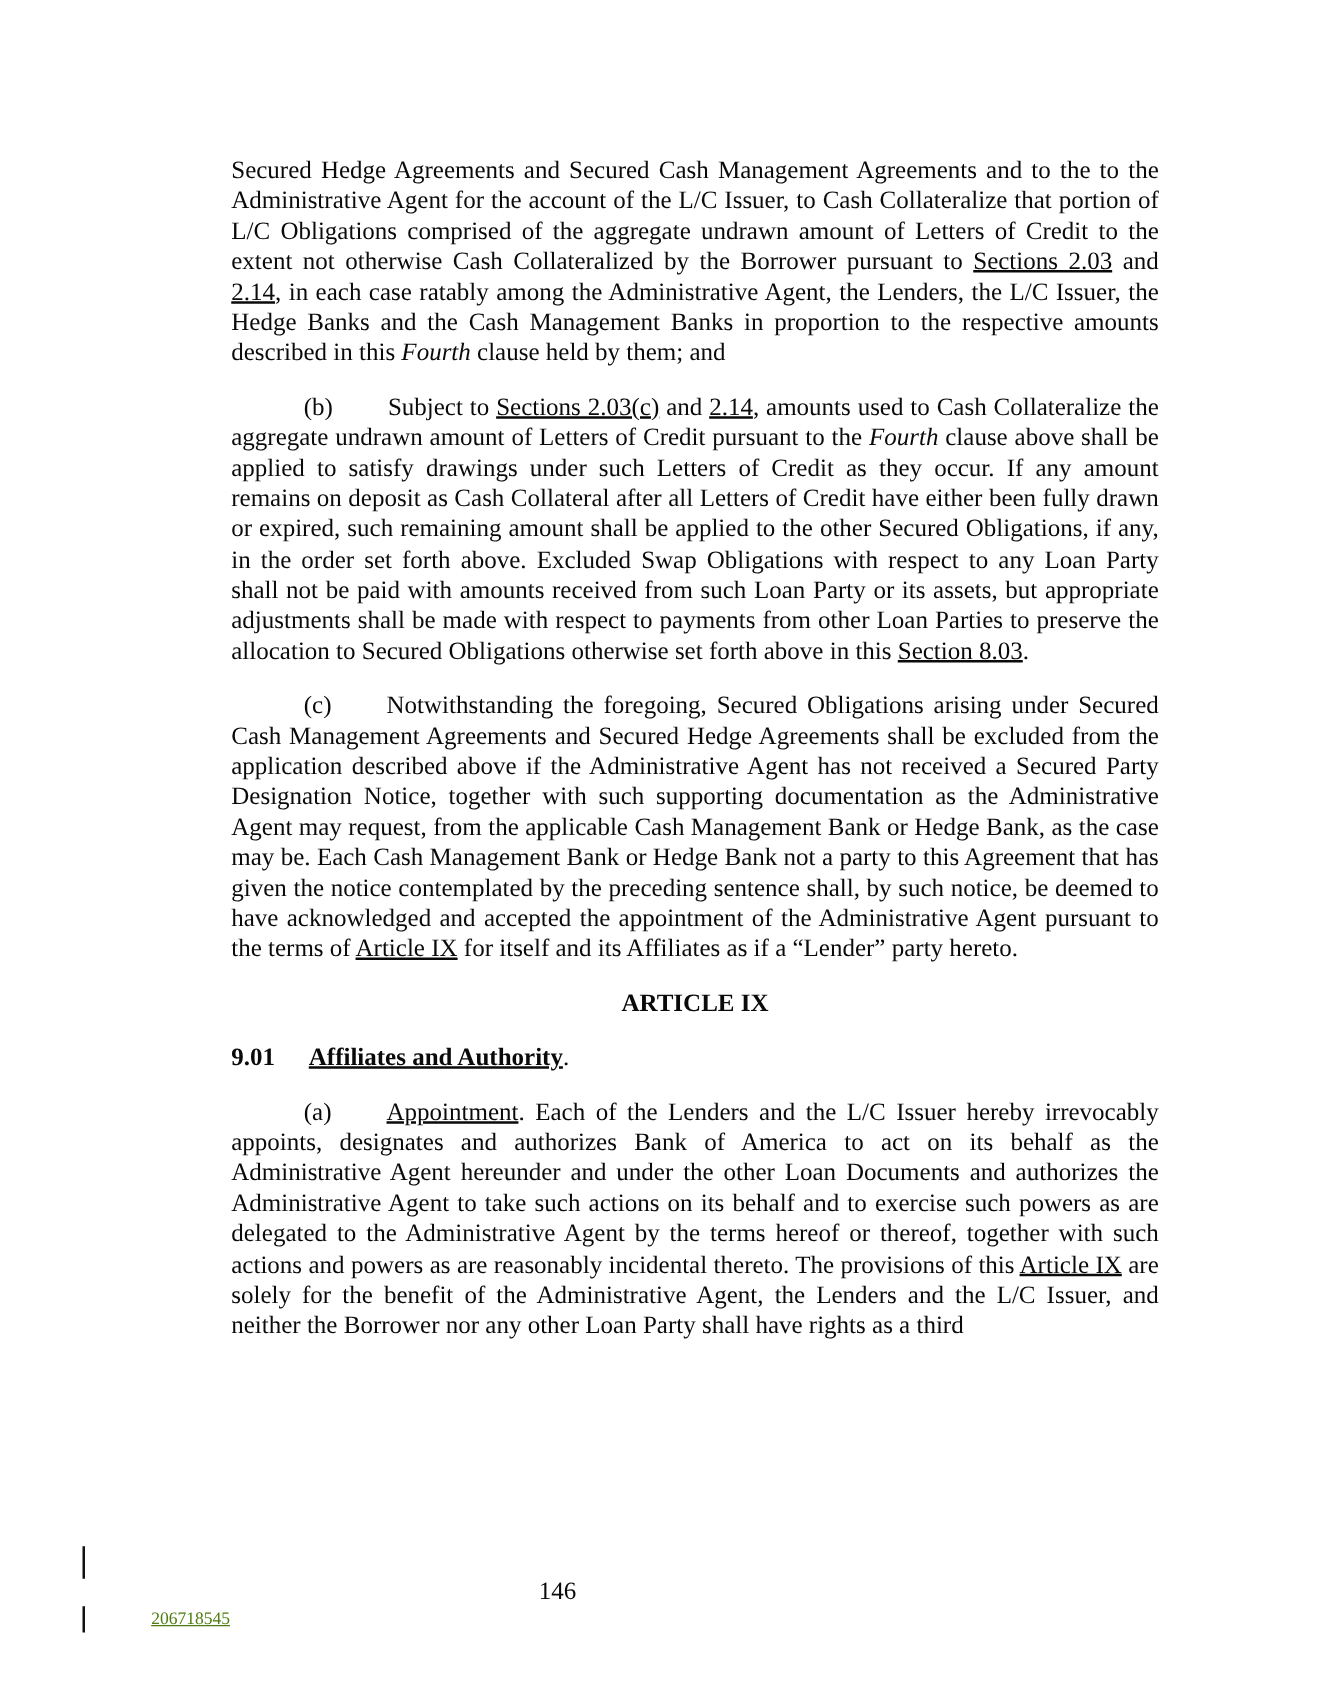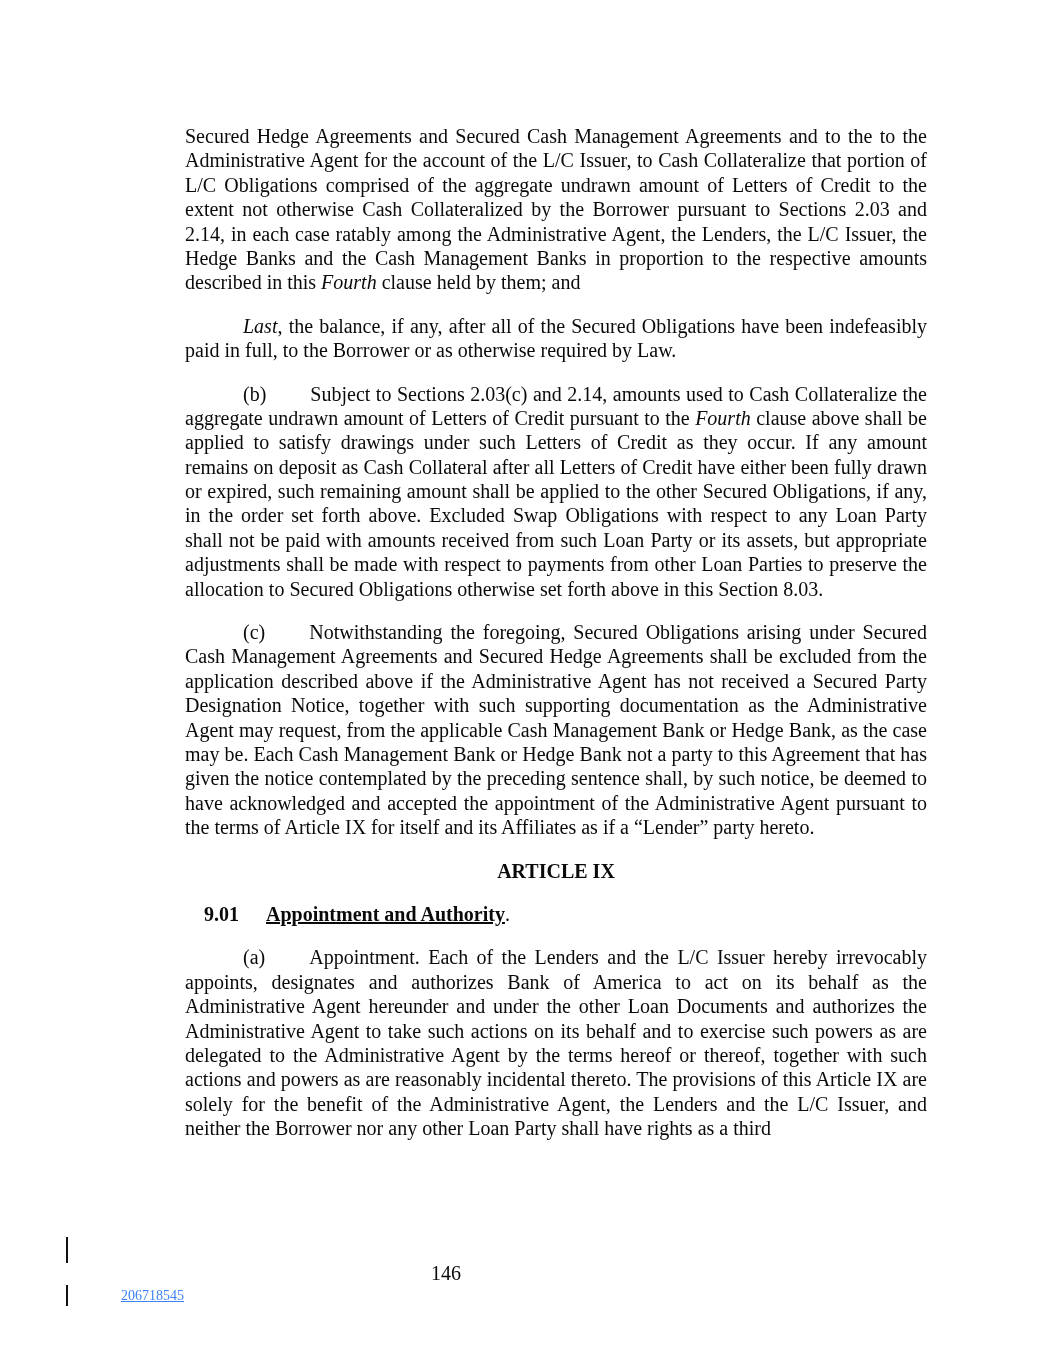--- a/index.html
+++ b/index.html
@@ -30,23 +30,23 @@
   p.indent { text-indent: 58px; }
   h2.center-heading {
     margin: 0 0 19px 0;
     font-size: 20px;
     line-height: 1.22;
     font-weight: bold;
     text-align: center;
   }
   h2.center-heading.underline span { text-decoration: underline; }
   
-  .u  { }
+  .u  { text-decoration: underline; }
   .iu { font-style: italic; }
-  .b  { font-weight: bold; margin-left: 19px; }
+  .b  { font-weight: bold; }
   .bu { font-weight: bold; text-decoration: underline; }
   .tab  { display: inline-block; width: 44px; }
   .tab2 { display: inline-block; width: 27px; }
   
   .revision-bar {
     position: absolute;
     width: 2px;
     background: #111111;
   }
   .revision-bar.bar-1 { left: 66px; top: 1237px; height: 26px; }
@@ -69,32 +69,31 @@
     text-decoration: underline;
     cursor: pointer;
   }
 </style>
 </head>
 <body style="background: rgb(255, 255, 255); color: rgb(10, 10, 10);">
 
 <div class="text-block">
   <p><span>Secured Hedge Agreements and Secured Cash Management Agreements and to the to the Administrative Agent for the account of the L/C Issuer, to Cash Collateralize that portion of L/C Obligations comprised of the aggregate undrawn amount of Letters of Credit to the extent not otherwise Cash Collateralized by the Borrower pursuant to </span><span class="u">Sections 2.03</span><span> and </span><span class="u">2.14</span><span>, in each case ratably among the Administrative Agent, the Lenders, the L/C Issuer, the Hedge Banks and the Cash Management Banks in proportion to the respective amounts described in this </span><span class="iu">Fourth</span><span> clause held by them; and</span></p>
 
-  <p class="indent"><span class="iu">Last</span><span>, the balance, if any, after all of the Secured Obligations have been indefeasibly paid in full, to the Borrower or as otherwise required by Law.</span></p>
 
   <p class="indent"><span>(b)</span><span class="tab"></span><span>Subject to </span><span class="u">Sections 2.03(c)</span><span> and </span><span class="u">2.14</span><span>, amounts used to Cash Collateralize the aggregate undrawn amount of Letters of Credit pursuant to the </span><span class="iu">Fourth</span><span> clause above shall be applied to satisfy drawings under such Letters of Credit as they occur. If any amount remains on deposit as Cash Collateral after all Letters of Credit have either been fully drawn or expired, such remaining amount shall be applied to the other Secured Obligations, if any, in the order set forth above. Excluded Swap Obligations with respect to any Loan Party shall not be paid with amounts received from such Loan Party or its assets, but appropriate adjustments shall be made with respect to payments from other Loan Parties to preserve the allocation to Secured Obligations otherwise set forth above in this </span><span class="u">Section 8.03</span><span>.</span></p>
 
   <p class="indent"><span>(c)</span><span class="tab"></span><span>Notwithstanding the foregoing, Secured Obligations arising under Secured Cash Management Agreements and Secured Hedge Agreements shall be excluded from the application described above if the Administrative Agent has not received a Secured Party Designation Notice, together with such supporting documentation as the Administrative Agent may request, from the applicable Cash Management Bank or Hedge Bank, as the case may be. Each Cash Management Bank or Hedge Bank not a party to this Agreement that has given the notice contemplated by the preceding sentence shall, by such notice, be deemed to have acknowledged and accepted the appointment of the Administrative Agent pursuant to the terms of </span><span class="u">Article IX</span><span> for itself and its Affiliates as if a “Lender” party hereto.</span></p>
 
   <h2 class="center-heading">ARTICLE IX</h2>
 
 
-  <p><span class="b">9.01</span><span class="tab2"></span><span class="bu">Appointment and Authority</span><span>.</span></p>
+  <p><span class="b">9.01</span><span class="tab2"></span><span class="bu">Affiliates and Authority</span><span>.</span></p>
 
   <p class="indent"><span>(a)</span><span class="tab"></span><span class="u">Appointment</span><span>. Each of the Lenders and the L/C Issuer hereby irrevocably appoints, designates and authorizes Bank of America to act on its behalf as the Administrative Agent hereunder and under the other Loan Documents and authorizes the Administrative Agent to take such actions on its behalf and to exercise such powers as are delegated to the Administrative Agent by the terms hereof or thereof, together with such actions and powers as are reasonably incidental thereto. The provisions of this </span><span class="u">Article IX</span><span> are solely for the benefit of the Administrative Agent, the Lenders and the L/C Issuer, and neither the Borrower nor any other Loan Party shall have rights as a third</span></p>
 </div>
 
 <div class="revision-bar bar-1"></div>
 <div class="revision-bar bar-2"></div>
 
 <div class="page-number">146</div>
 
-<a class="doc-id-link" style="color: #3b82f6;">206718545</a>
+<a class="doc-id-link" style="color: #4d7c0f;">206718545</a>
 
 </body></html>

